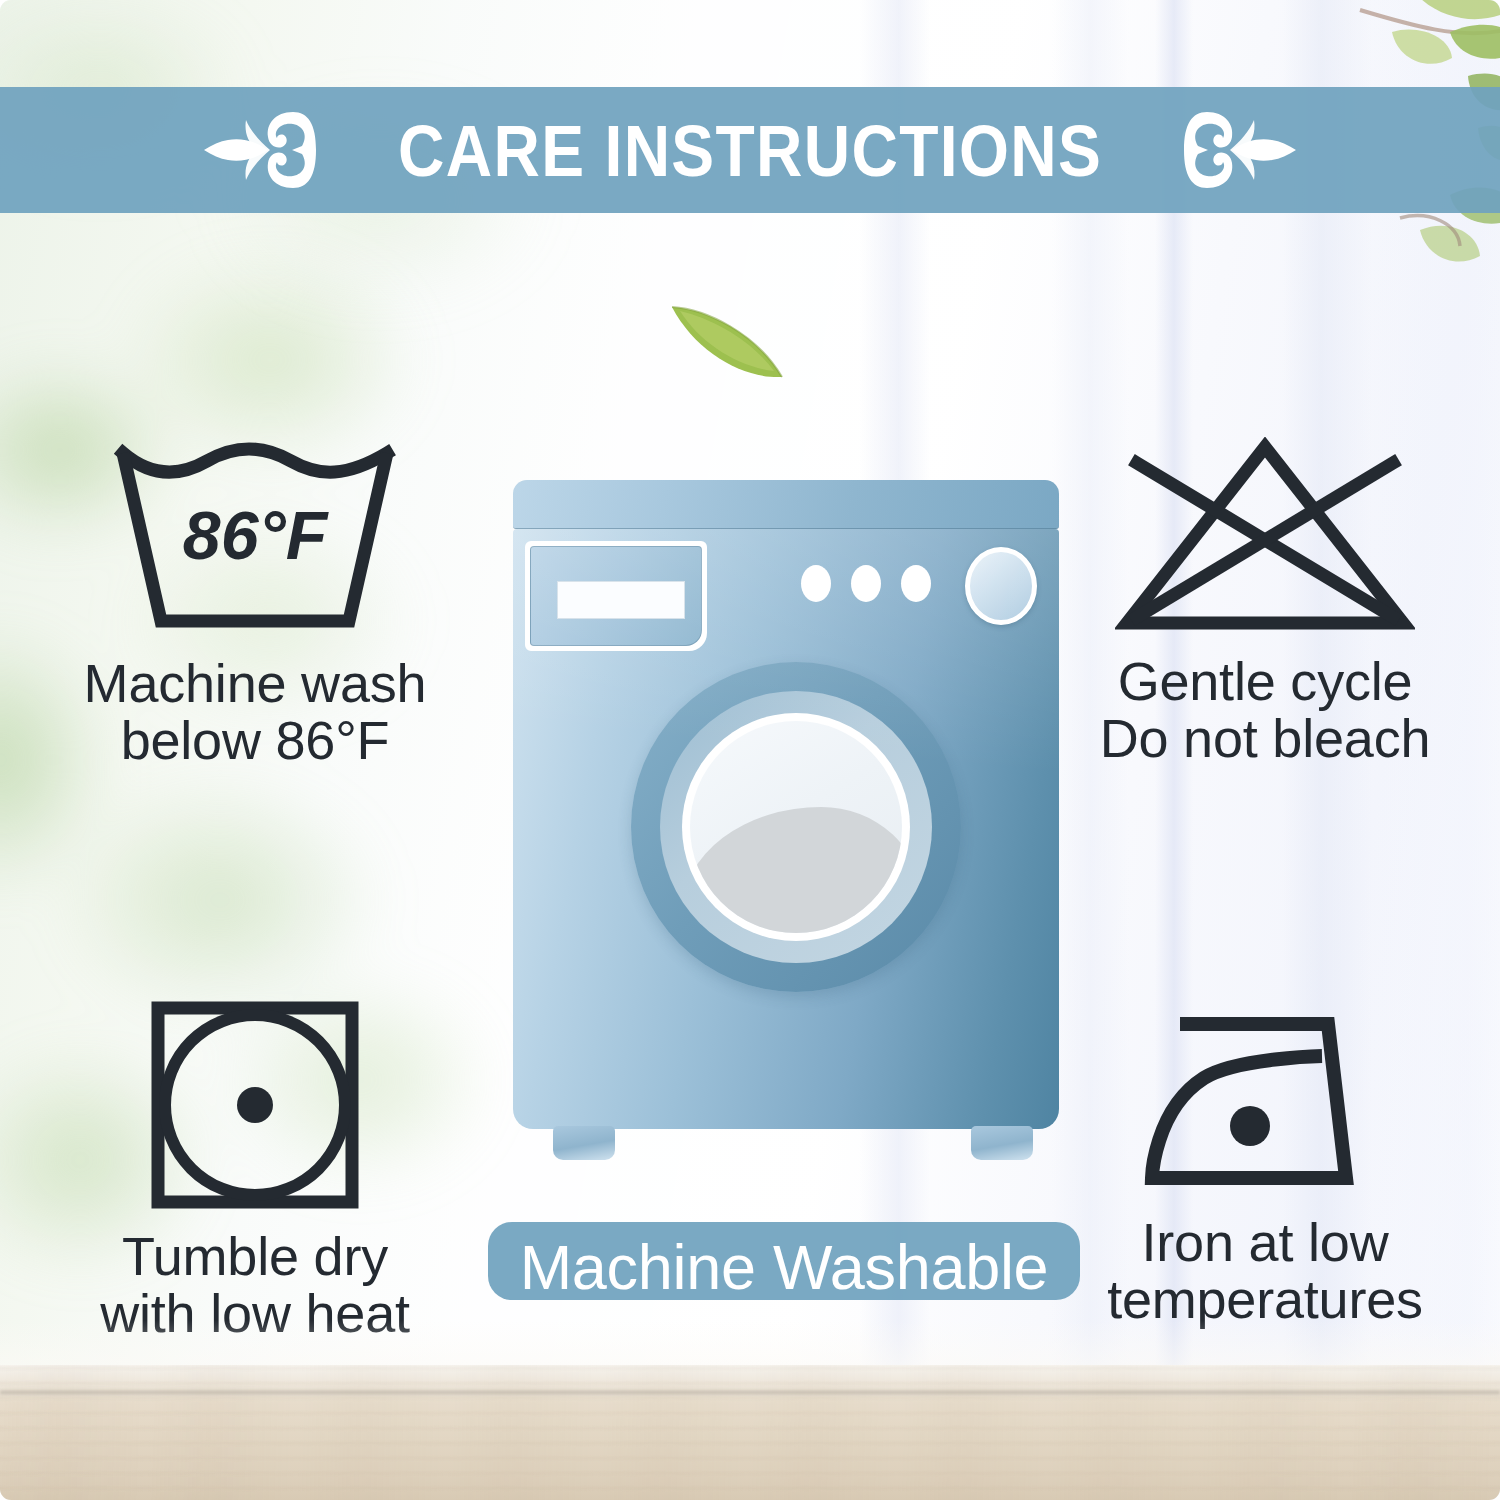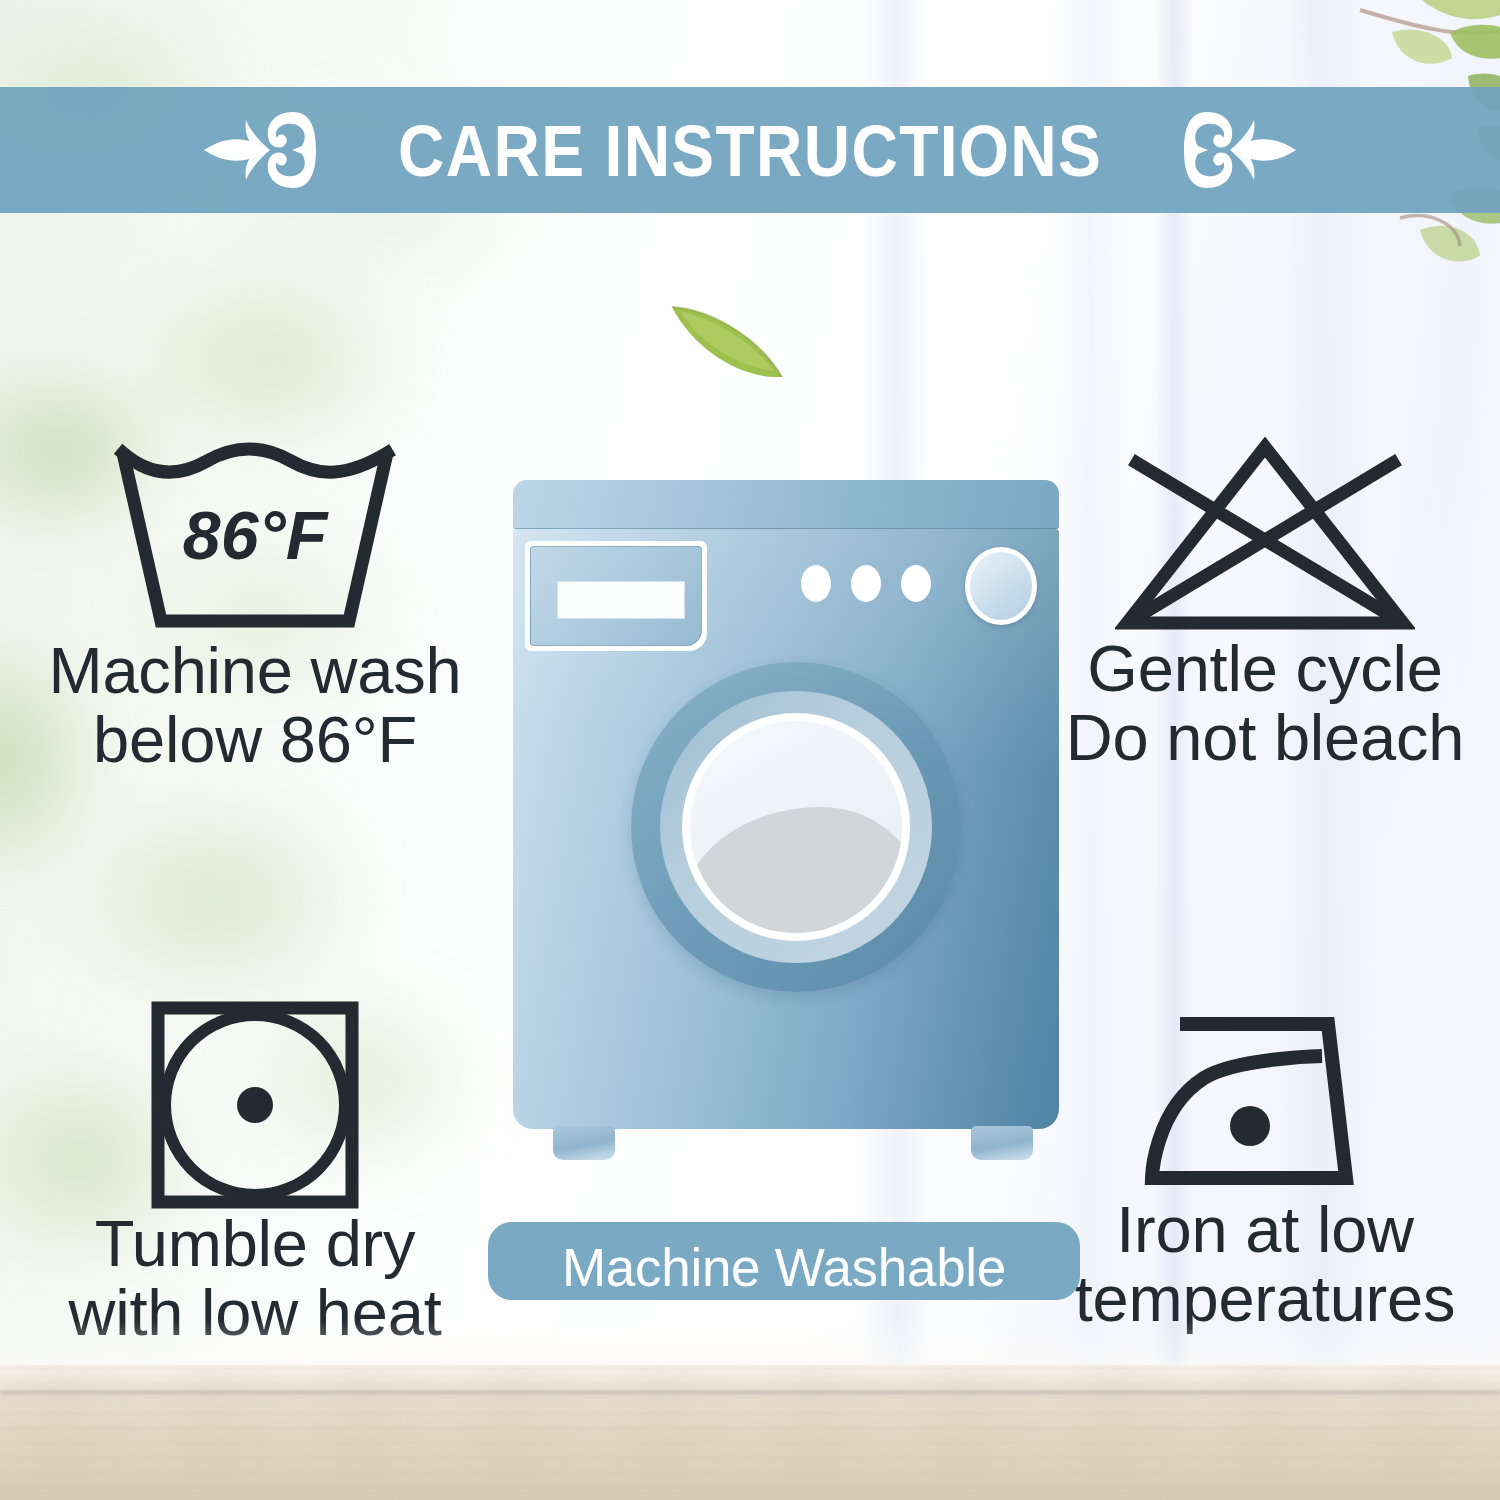--- a/index.html
+++ b/index.html
@@ -2,21 +2,21 @@
 <html><head>
 <meta charset="utf-8">
 <title>Care Instructions</title>
 <style>
   html,body{margin:0;padding:0;}
   body{
     width:1500px;height:1500px;
     font-family:"Liberation Sans","DejaVu Sans",sans-serif;
     overflow:hidden;background:#ffffff;
   }
-  #stage{position:relative;width:1500px;height:1500px;overflow:hidden;}
+  #stage{position:relative;width:1500px;height:1500px;overflow:hidden;border-radius:11px;}
 
   
   .bg-base{position:absolute;inset:0;background:#f4f7fa;}
   .bg-window{
     position:absolute;left:0;top:0;width:1500px;height:1500px;
     background:
       linear-gradient(100deg,
         rgba(236,243,232,0.95) 0%,
         rgba(244,248,240,0.92) 14%,
         rgba(250,252,250,0.85) 26%,
@@ -113,22 +113,22 @@
     font-weight:700;letter-spacing:1.5px;
     transform:scaleX(0.88);transform-origin:center;
     white-space:nowrap;font-family:"Liberation Sans","DejaVu Sans",sans-serif;
   }
   .ornament{width:118px;height:96px;flex:none;}
   .ornament.right{transform:scaleX(-1);}
 
   
   .cell{position:absolute;display:flex;flex-direction:column;align-items:center;}
   .cell-caption{
-    color:#242a31;font-size:65px;line-height:1.06;text-align:center;
-    white-space:pre-line;letter-spacing:-0.2px;
+    color:#242a31;font-size:54px;line-height:1.06;text-align:center;
+    white-space:pre-line;margin-top:18px;letter-spacing:-0.2px;
   }
   .icon-wrap{display:flex;align-items:center;justify-content:center;font-style:italic;}
 
   #cell-wash   {left:35px;  top:437px; width:440px;}
   #cell-bleach {left:1040px;top:437px; width:450px;align-items:center;}
   #cell-dry    {left:35px;  top:1000px;width:440px;}
   #cell-iron   {left:1040px;top:1000px;width:450px;}
 
   
   .washer{position:absolute;left:505px;top:480px;width:560px;height:690px;}
@@ -205,21 +205,21 @@
     background:linear-gradient(170deg,#a9c8de 0%,#8fb4cd 55%,#cfe2ef 100%);
   }
   .foot.l{left:48px;} .foot.r{left:466px;}
 
   
   .pill{
     position:absolute;left:488px;top:1222px;width:592px;height:78px;
     border-radius:24px;background:rgba(112,163,190,0.93);
     display:flex;align-items:center;justify-content:center;
   }
-  .pill-label{color:#ffffff;font-size:53px;line-height:1;letter-spacing:-0.3px;margin-top:12px;}
+  .pill-label{color:#ffffff;font-size:63px;line-height:1;letter-spacing:-0.3px;margin-top:12px;}
 
   svg{display:block;}
 </style>
 </head>
 <body>
 
 <div id="stage">
 
   <div class="bg-base"></div>
   <div class="bg-window"></div>

